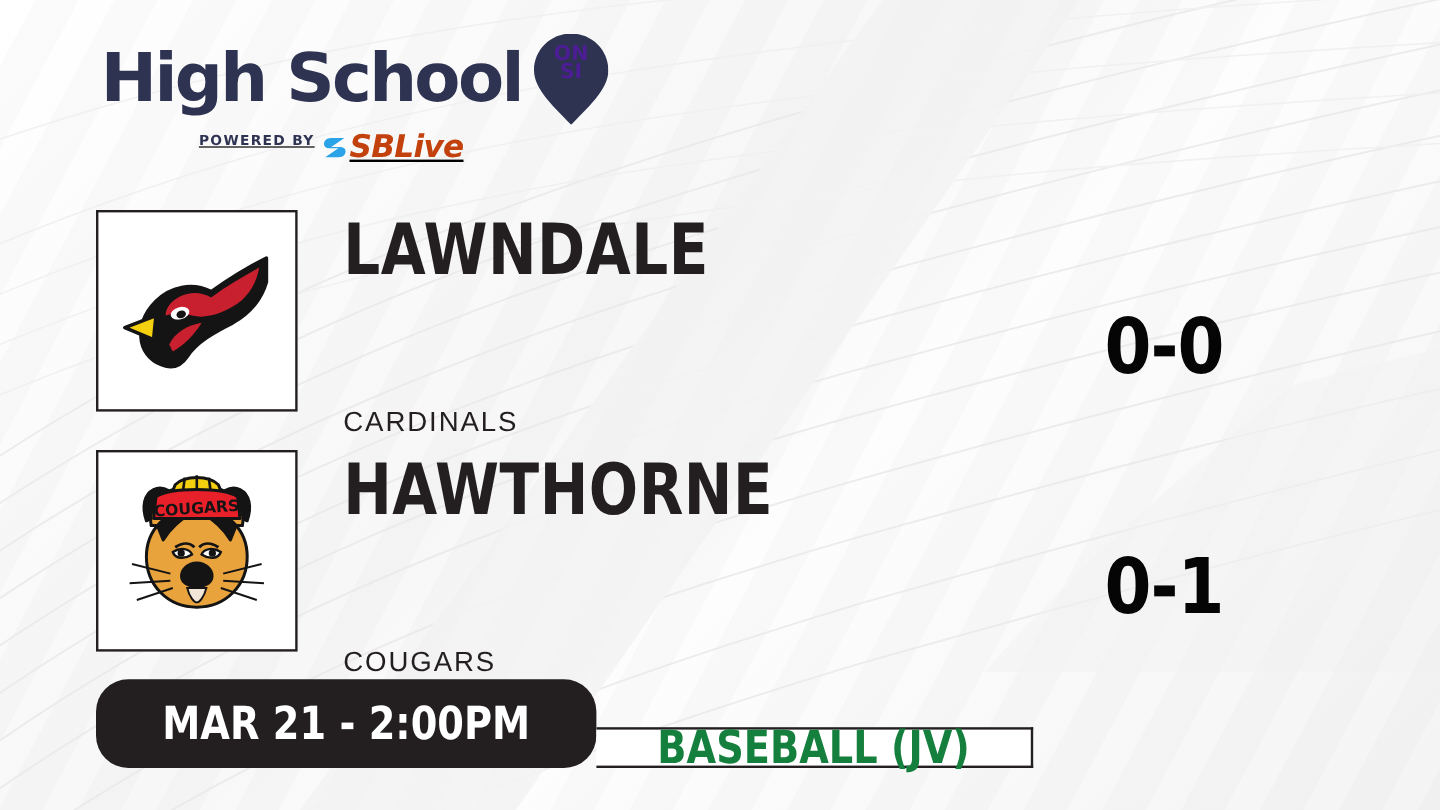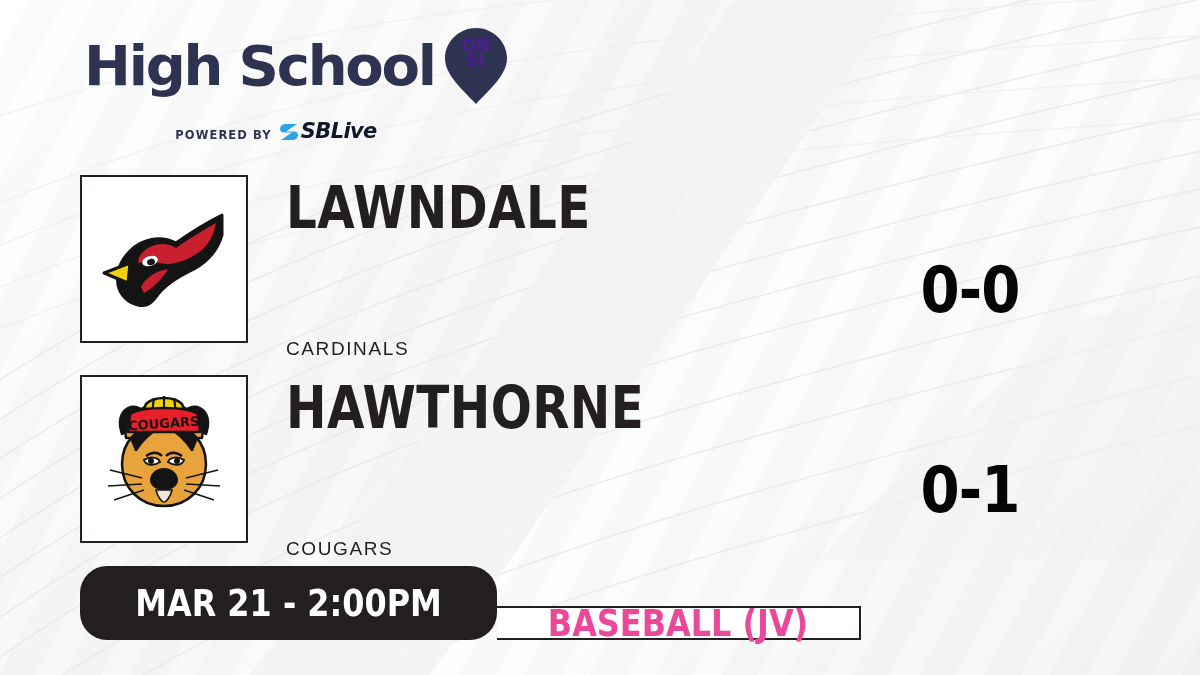--- a/index.html
+++ b/index.html
@@ -74,46 +74,47 @@
     text-align: center;
     color: #4c1d95;
     font-family: "DejaVu Sans", sans-serif;
     font-weight: 700;
     font-size: 17px;
     line-height: 15px;
     letter-spacing: 0px;
   }
   .powered {
     display: flex;
-    align-items: flex-end;
+    align-items: flex-start;
     justify-content: center;
     gap: 7px;
-    margin-top: 17px;
+    margin-top: 6px;
     padding-right: 46px;
+    text-decoration: underline;
   }
   .powered-label {
     font-family: "DejaVu Sans", sans-serif;
     font-weight: 700;
     font-size: 11.5px;
     letter-spacing: 1.1px;
     color: #2e3352;
   }
   .sbl-mark {
     display: flex;
     align-items: center;
     gap: 2px;
   }
   .sbl-s { display:block; }
   .sbl-word {
     font-family: "DejaVu Sans", sans-serif;
     font-weight: 700;
     font-style: italic;
-    font-size: 21px;
+    font-size: 26px;
     letter-spacing: -0.6px;
-    color: #0f172a;
+    color: #c2410c;
     line-height: 1;
   }
 
   
   .logo-box {
     position: absolute;
     width: 168px;
     height: 168px;
     background: #ffffff;
     border: 2px solid #231f20;
@@ -137,21 +138,21 @@
     transform: scaleX(0.82);
     transform-origin: left center;
     white-space: nowrap;
   }
   #team-name-1 { left: 286px; top: 178px; }
   #team-name-2 { left: 286px; top: 378px; }
 
   .mascot {
     position: absolute;
     font-family: "Liberation Sans", sans-serif;
-    font-size: 19px;
+    font-size: 23px;
     letter-spacing: 1.6px;
     color: #231f20;
     white-space: nowrap;
   }
   #mascot-1 { left: 286px; top: 338px; }
   #mascot-2 { left: 286px; top: 538px; }
 
   .record {
     position: absolute;
     font-family: "DejaVu Sans", sans-serif;
@@ -191,21 +192,21 @@
     letter-spacing: 0px;
     white-space: nowrap;
     border-radius: 27px;
   }
   .banner-date span { display:inline-block; transform: scaleX(0.84); transform-origin:center; }
   .banner-sport {
     background: #ffffff;
     border: 2px solid #231f20;
     border-left: none;
     box-sizing: border-box;
-    color: #ec4899;
+    color: #15803d;
     display: flex;
     align-items: center;
     justify-content: center;
     padding: 0 26px;
     font-family: "DejaVu Sans", sans-serif;
     font-weight: 700;
     font-size: 38px;
     white-space: nowrap;
     margin-top: 40px;
   }

